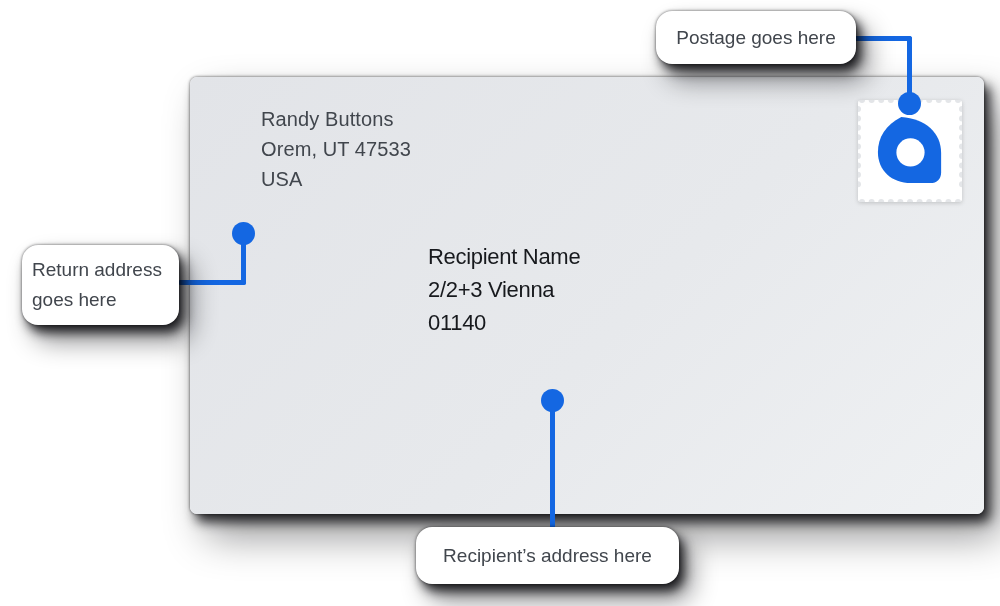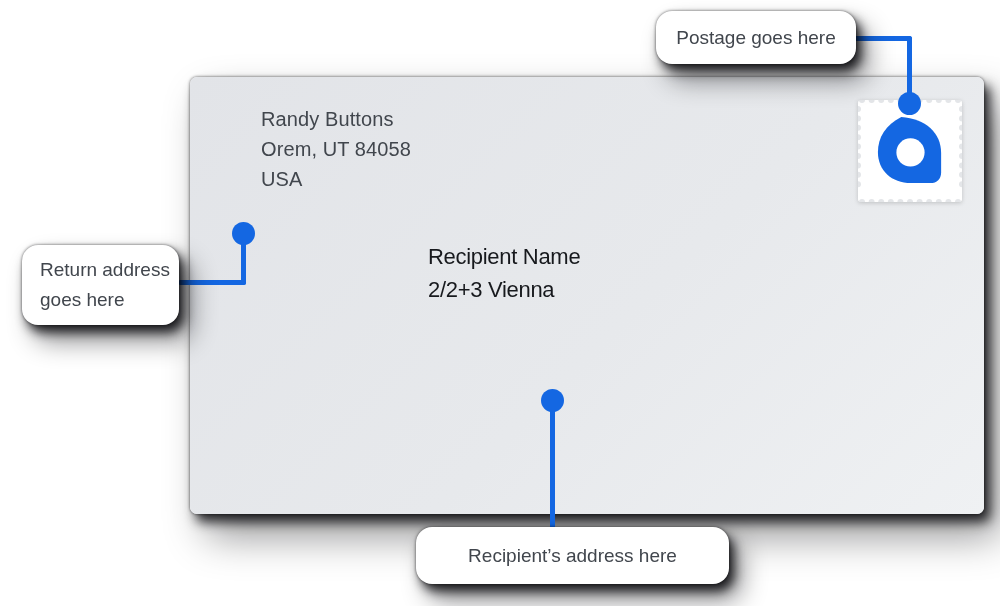--- a/index.html
+++ b/index.html
@@ -53,40 +53,41 @@
   .callout{
     position:absolute;z-index:4;
     background:#ffffff;border-radius:16px;
     display:flex;align-items:center;
     color:var(--ink-regular);font-size:19px;line-height:30px;
     box-shadow:0 0 3px rgba(5,5,8,0.6),
                5px 7px 11px rgba(5,5,8,0.85),
                12px 16px 26px rgba(5,5,8,0.45);
   }
   .callout-postage{left:656px;top:11px;width:200px;height:53px;justify-content:center;}
-  .callout-return{left:22px;top:245px;width:157px;height:80px;padding-left:8px;box-sizing:border-box;}
+  .callout-return{left:22px;top:245px;width:157px;height:80px;padding-left:0;box-sizing:border-box;}
   .callout-return .callout-label{padding-left:10px;}
-  .callout-recipient{left:416px;top:527px;width:313px;height:57px;justify-content:center;}
+  .callout-recipient{left:416px;top:527px;width:263px;height:57px;justify-content:center;}
 </style>
 </head>
 <body>
 
 <div class="canvas" style="--accent: #1467e2; --ink-regular: #41464d; --ink-bold: #17191d;">
 
   <div class="envelope">
 
     <div class="return-address">
       <div>Randy Buttons</div>
-      <div>Orem, UT 84058</div>
+      <div>Orem, UT 47533</div>
       <div>USA</div>
     </div>
 
     <div class="recipient-address">
       <div>Recipient Name</div>
       <div>2/2+3 Vienna</div>
+      <div>01140</div>
     </div>
 
     <div class="stamp">
       <svg id="stamp-perf" width="104" height="102" viewBox="0 0 104 102">
         <rect x="0" y="0" width="104" height="102" rx="3" fill="#ffffff"></rect>
         <g id="perf-holes">
             <circle cx="4" cy="0" r="3" fill="#e4e6e9"></circle>
             <circle cx="4" cy="102" r="3" fill="#e4e6e9"></circle>
             <circle cx="13.6" cy="0" r="3" fill="#e4e6e9"></circle>
             <circle cx="13.6" cy="102" r="3" fill="#e4e6e9"></circle>

